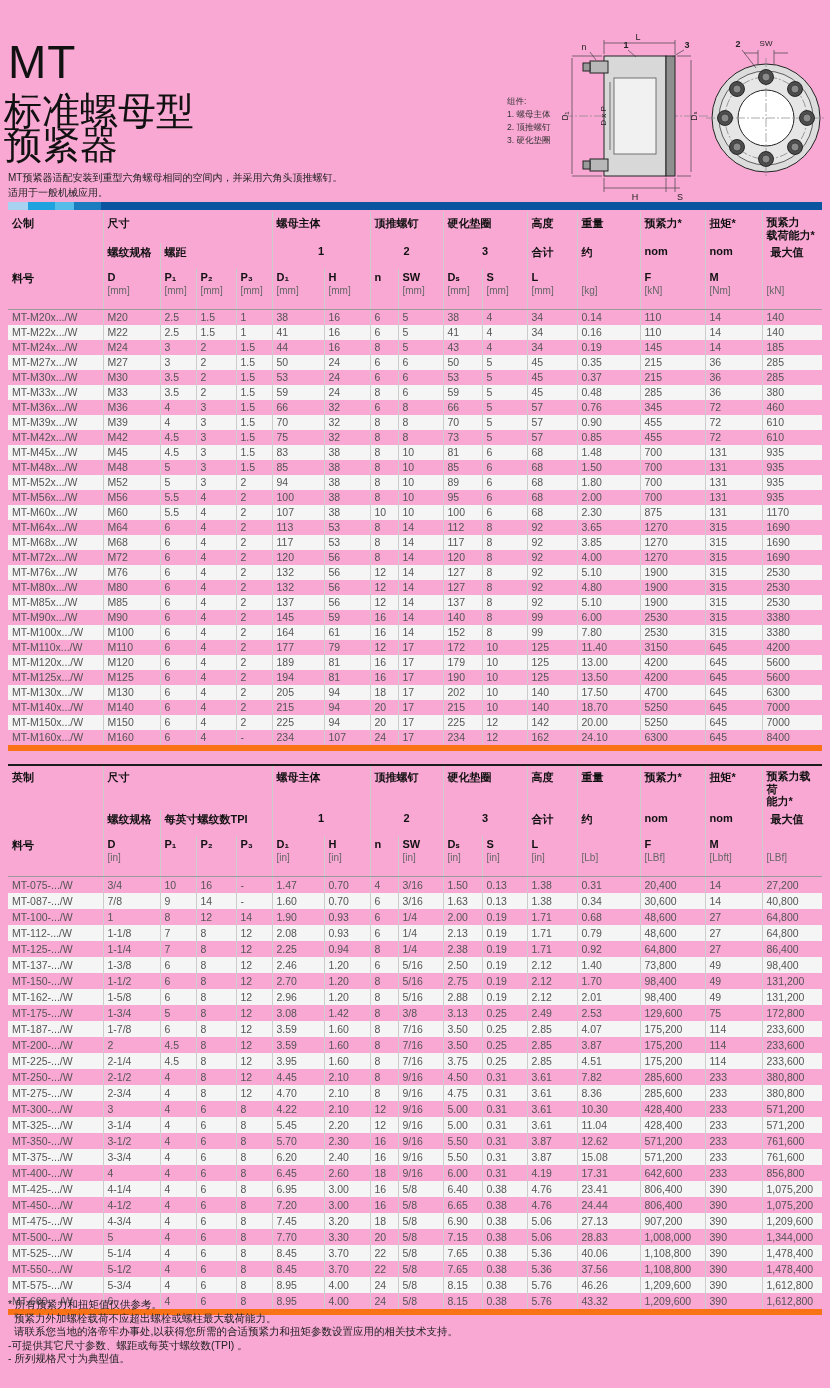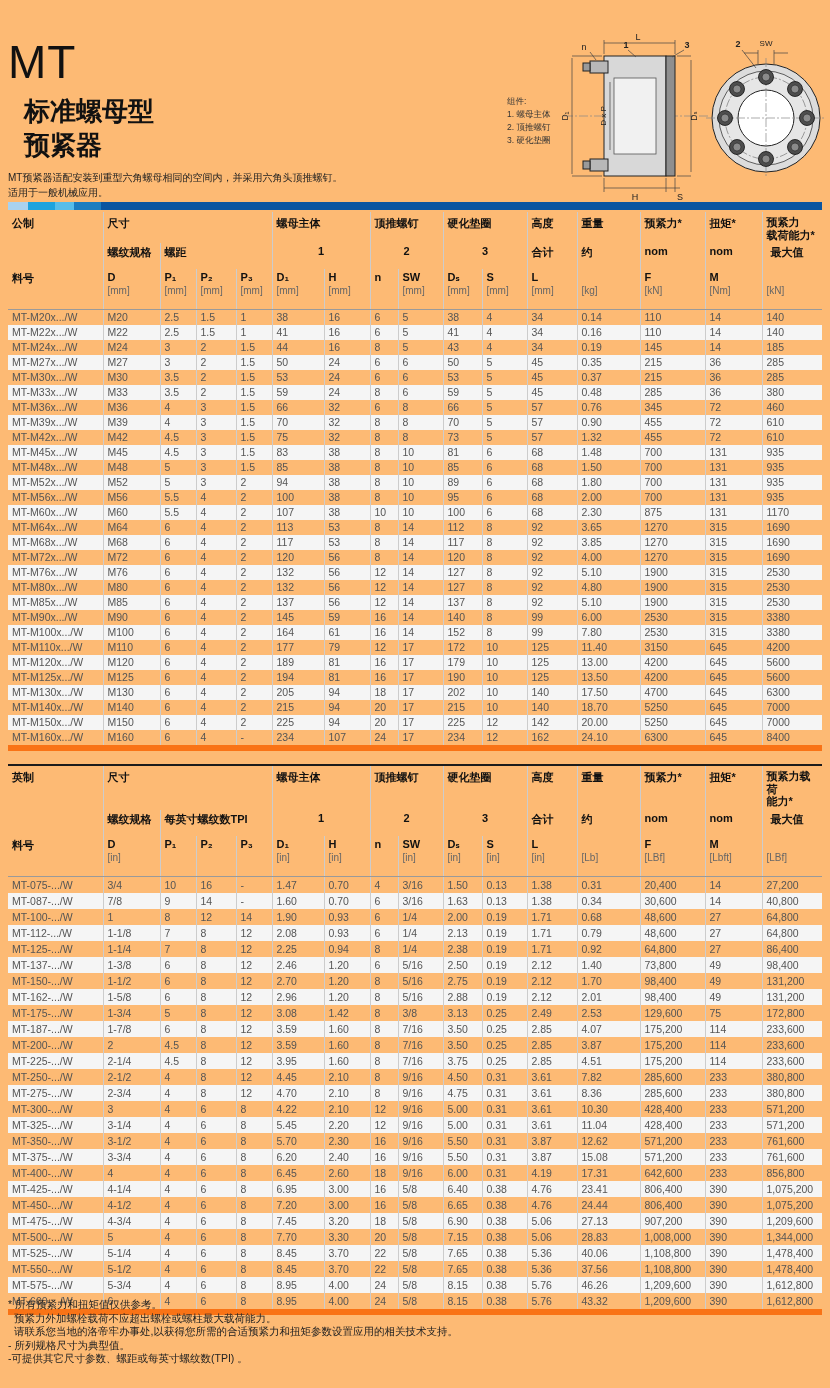--- a/index.html
+++ b/index.html
@@ -1,21 +1,21 @@
 <!DOCTYPE html>
 <html><head>
 <meta charset="utf-8">
 <style>
   html,body{margin:0;padding:0;background:#fff;}
   body{font-family:"Liberation Sans","DejaVu Sans",sans-serif;}
-  .page{position:relative;width:830px;height:1388px;background:#fdba74;overflow:hidden;}
+  .page{position:relative;width:830px;height:1388px;background:#f9a8d4;overflow:hidden;}
 
   
   .title{position:absolute;left:8px;top:38px;font-size:46px;line-height:48px;font-weight:400;color:#111;letter-spacing:1px;}
-  .subtitle{position:absolute;left:24px;top:94px;font-size:26px;line-height:34px;font-weight:700;color:#111;}
+  .subtitle{position:absolute;left:4px;top:94px;font-size:38px;line-height:34px;font-weight:400;color:#111;}
   .desc{position:absolute;left:8px;top:170px;font-size:10px;line-height:15px;color:#222;}
 
   
   .legend{position:absolute;left:507px;top:95px;font-size:8.5px;line-height:13px;color:#333;}
   .drawing{position:absolute;left:556px;top:30px;}
   .drawing text{fill:#222;font-family:"Liberation Sans","DejaVu Sans",sans-serif;}
 
   
   .bar{position:absolute;left:8px;top:202px;width:814px;height:8px;display:flex;}
   .bar span{display:block;height:100%;}
@@ -429,21 +429,21 @@
             <td>4.5</td>
             <td>3</td>
             <td>1.5</td>
             <td>75</td>
             <td>32</td>
             <td>8</td>
             <td>8</td>
             <td>73</td>
             <td>5</td>
             <td>57</td>
-            <td>1.32</td>
+            <td>0.85</td>
             <td>455</td>
             <td>72</td>
             <td>610</td>
           </tr>
           <tr>
             <td>MT-M45x.../W</td>
             <td>M45</td>
             <td>4.5</td>
             <td>3</td>
             <td>1.5</td>
@@ -1407,17 +1407,17 @@
             <td>1,612,800</td>
           </tr>
         </tbody>
     </table>
   </div>
 
   <div class="footnotes">
     <div>* 所有预紧力和扭矩值仅供参考。</div>
     <div class="indent">预紧力外加螺栓载荷不应超出螺栓或螺柱最大载荷能力。</div>
     <div class="indent">请联系您当地的洛帝牢办事处,以获得您所需的合适预紧力和扭矩参数设置应用的相关技术支持。</div>
+    <div>-可提供其它尺寸参数、螺距或每英寸螺纹数(TPI) 。</div>
     <div>- 所列规格尺寸为典型值。</div>
-    <div>-可提供其它尺寸参数、螺距或每英寸螺纹数(TPI) 。</div>
   </div>
 
 </div>
 
 </body></html>

